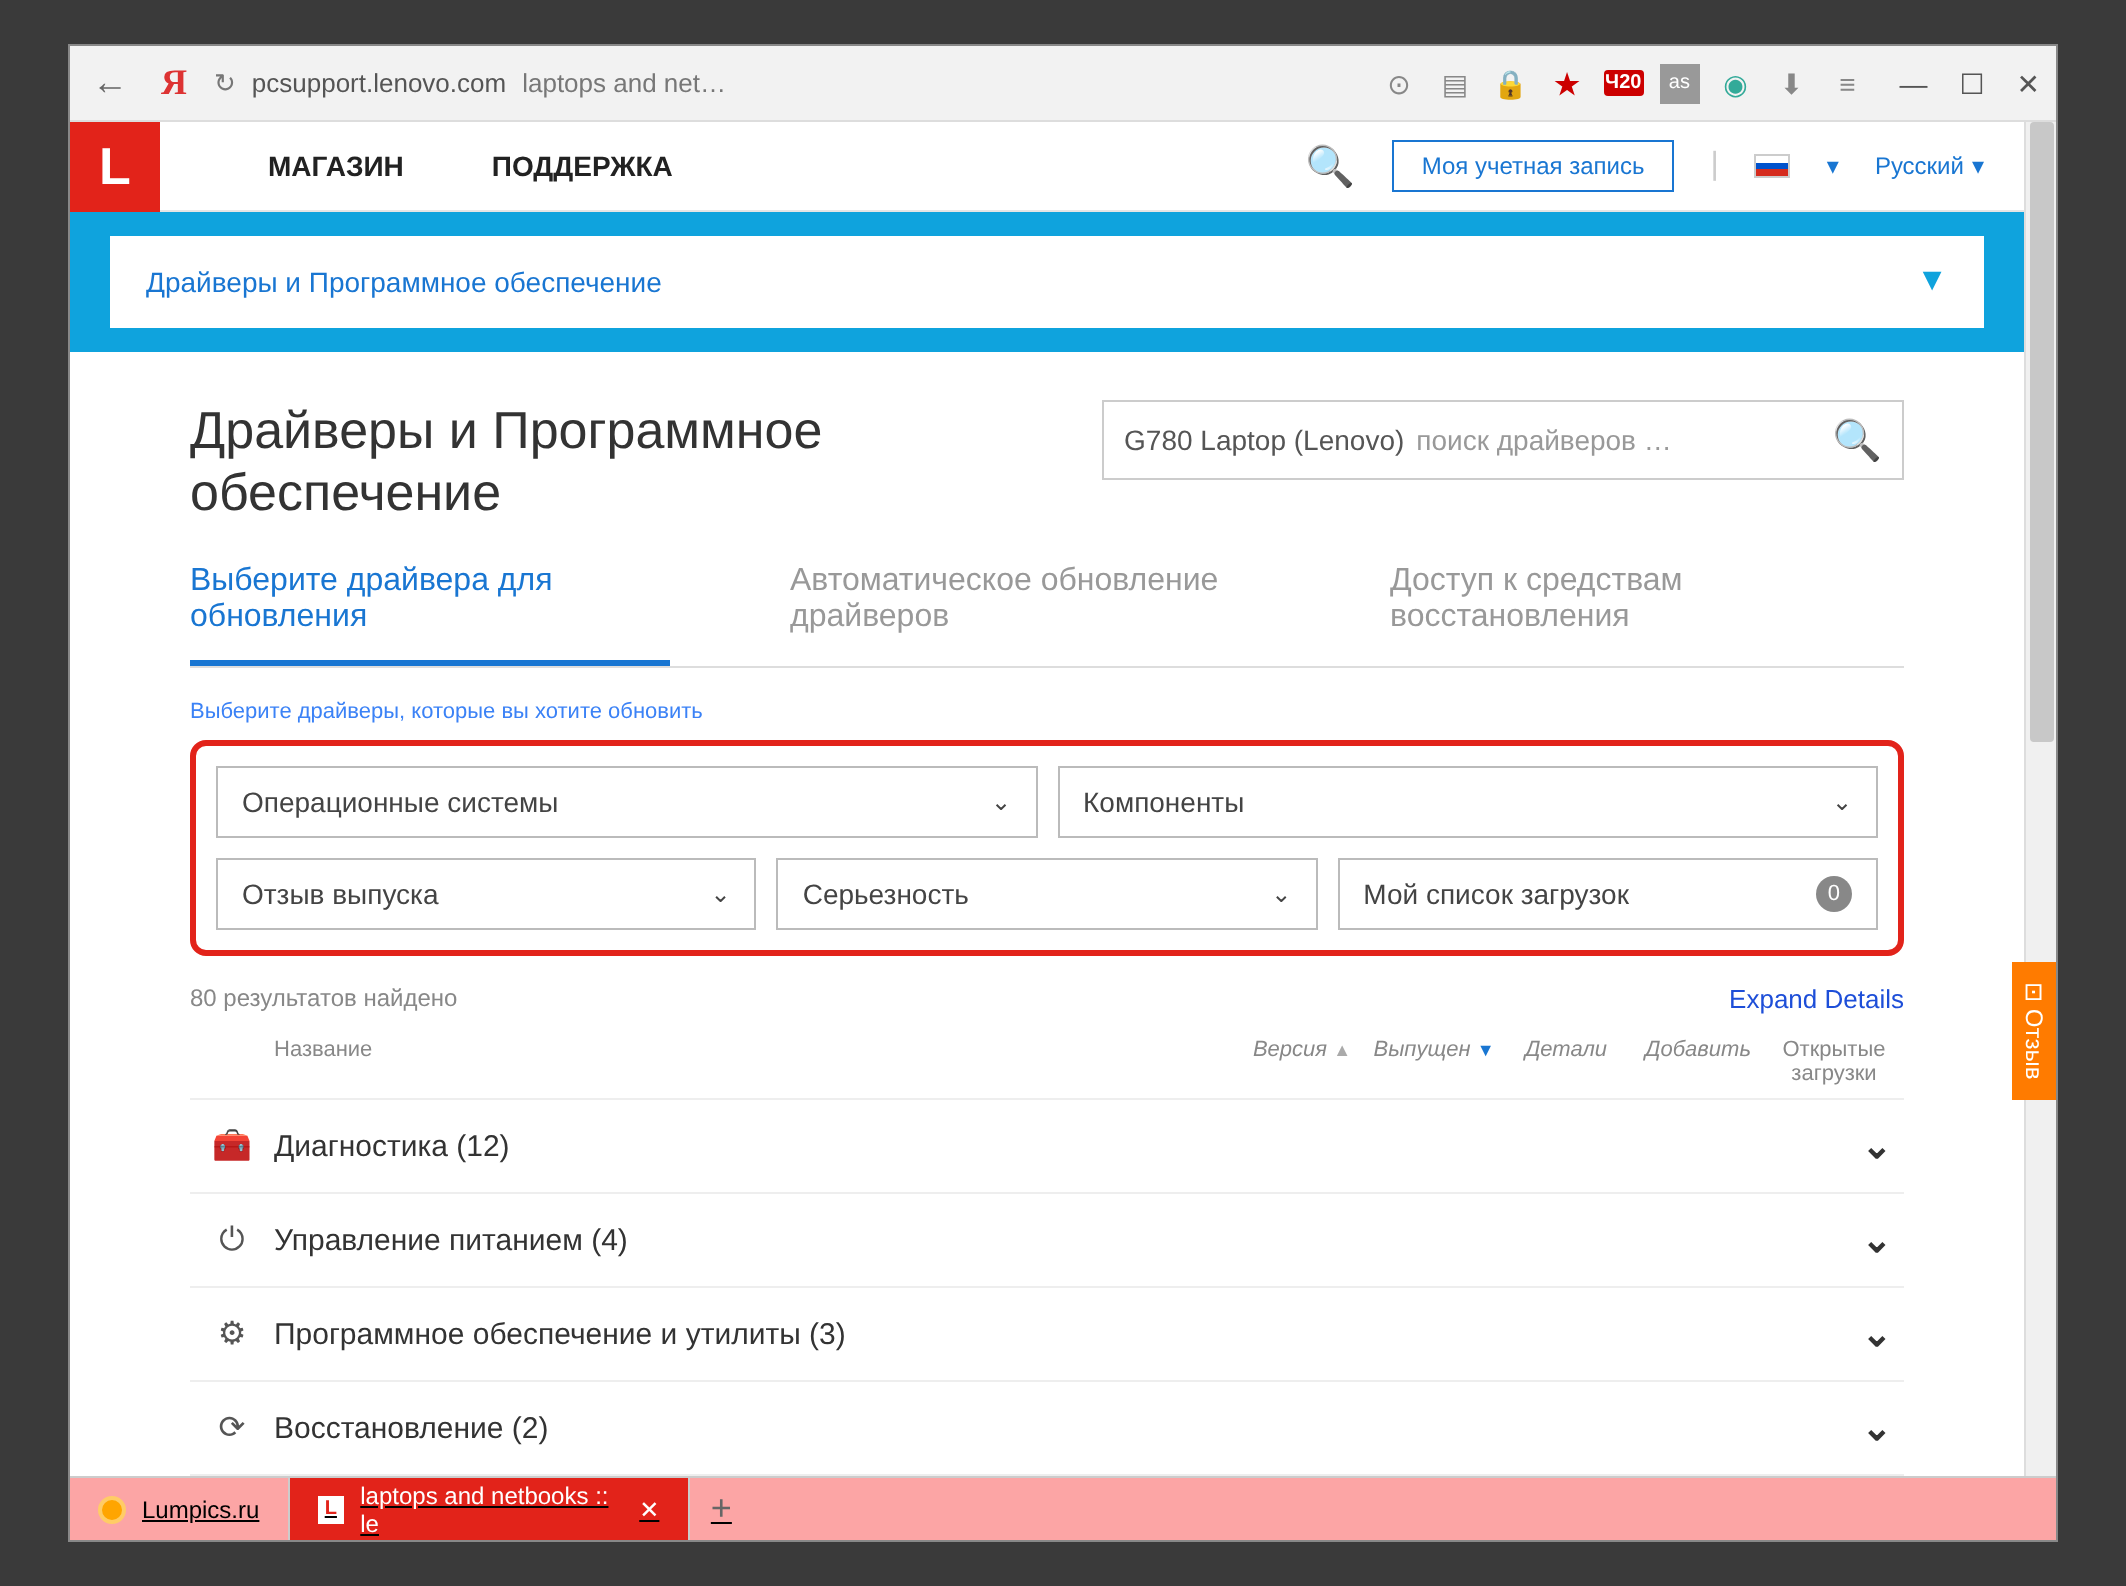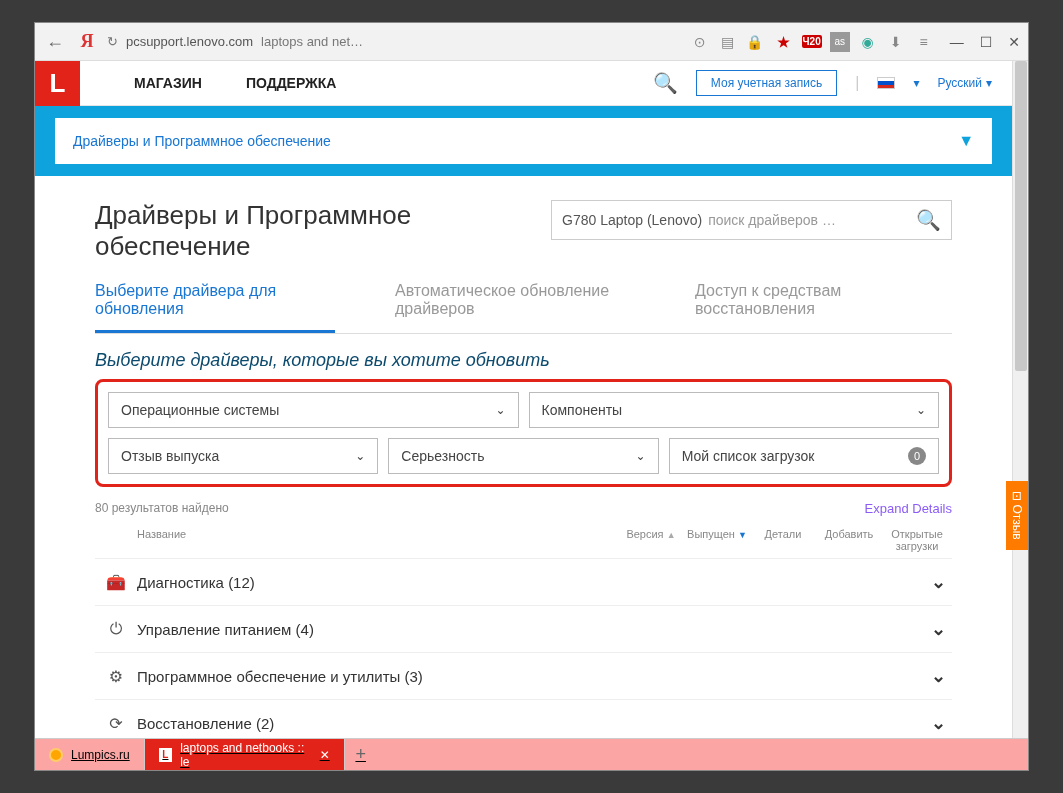--- a/index.html
+++ b/index.html
@@ -34,33 +34,33 @@
 .content{padding:24px 60px 0 60px;}
 h1{font-size:26px;font-weight:normal;color:#333;}
 .search-wrap{display:flex;align-items:flex-start;justify-content:space-between;margin-bottom:20px;}
 .search-box{width:420px;height:40px;border:1px solid #ccc;display:flex;align-items:center;padding:0 10px;color:#999;font-size:14px;}
 .search-box .hint{color:#555;margin-right:6px;}
 .search-box .sub{flex:1;}
 .search-box .sicon{color:#1976d2;font-size:20px;font-weight:bold;}
 .tabs{display:flex;gap:60px;border-bottom:1px solid #ddd;margin-bottom:16px;}
 .tab{padding-bottom:12px;font-size:16px;color:#999;max-width:240px;cursor:pointer;}
 .tab.active{color:#1976d2;border-bottom:3px solid #1976d2;}
-.subtitle{font-size:18px;color:#0c4a6e;margin-bottom:8px;font-style:italic;}
+.subtitle{font-size:11px;color:#3b82f6;margin-bottom:8px;}
 .filter-box{border:3px solid #e2231a;border-radius:8px;padding:10px;display:grid;grid-template-columns:1fr 1fr;gap:10px;margin-bottom:14px;}
 .sel{border:1px solid #bbb;height:36px;display:flex;align-items:center;justify-content:space-between;padding:0 12px;font-size:14px;color:#444;}
 .sel-sm{flex:1;}
 .row2{grid-column:1/3;display:flex;gap:10px;}
 .row2 .sel{flex:1;}
 .badge{background:#888;color:#fff;border-radius:50%;width:18px;height:18px;display:flex;align-items:center;justify-content:center;font-size:11px;}
 .meta-row{display:flex;justify-content:space-between;font-size:12px;color:#888;margin-bottom:6px;}
-.expand{color:#8b5cf6;font-size:13px;text-align:right;}
+.expand{color:#1d4ed8;font-size:13px;text-align:right;}
 .thead{display:flex;font-size:11px;color:#888;padding:6px 0;border-bottom:1px solid #eee;}
 .thead .c1{width:42px;}
 .thead .c2{flex:1;}
-.thead .cs{width:66px;text-align:center;}
+.thead .cs{width:66px;text-align:center;font-style:italic;}
 .thead .ce{width:70px;text-align:center;}
 .trow{display:flex;align-items:center;padding:12px 0;border-bottom:1px solid #eee;}
 .trow .ic{width:42px;color:#555;font-size:16px;text-align:center;}
 .trow .nm{flex:1;font-size:15px;color:#333;}
 .trow .chev{width:30px;text-align:right;color:#333;font-size:18px;font-weight:bold;padding-right:6px;}
 .scrollbar{width:16px;background:#f0f0f0;border-left:1px solid #ddd;position:relative;}
 .thumb{position:absolute;top:0;left:2px;width:12px;height:310px;background:#c8c8c8;border-radius:2px;}
 .feedback{position:absolute;right:0;top:420px;background:#ff7b00;color:#fff;writing-mode:vertical-rl;padding:10px 4px;font-size:12px;}
 .tabstrip{height:32px;background:#fca5a5;border-top:1px solid #ccc;display:flex;align-items:stretch;text-decoration:underline;}
 .btab{display:flex;align-items:center;gap:8px;padding:0 14px;font-size:12px;border-right:1px solid #ccc;max-width:200px;}

